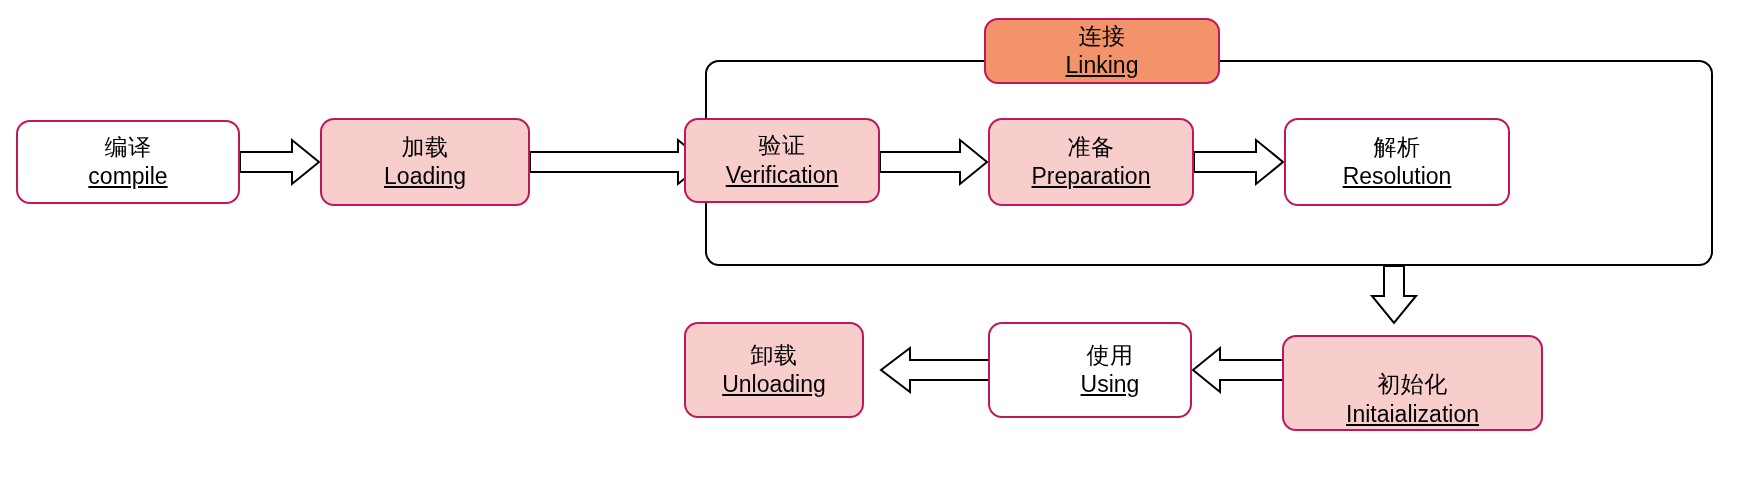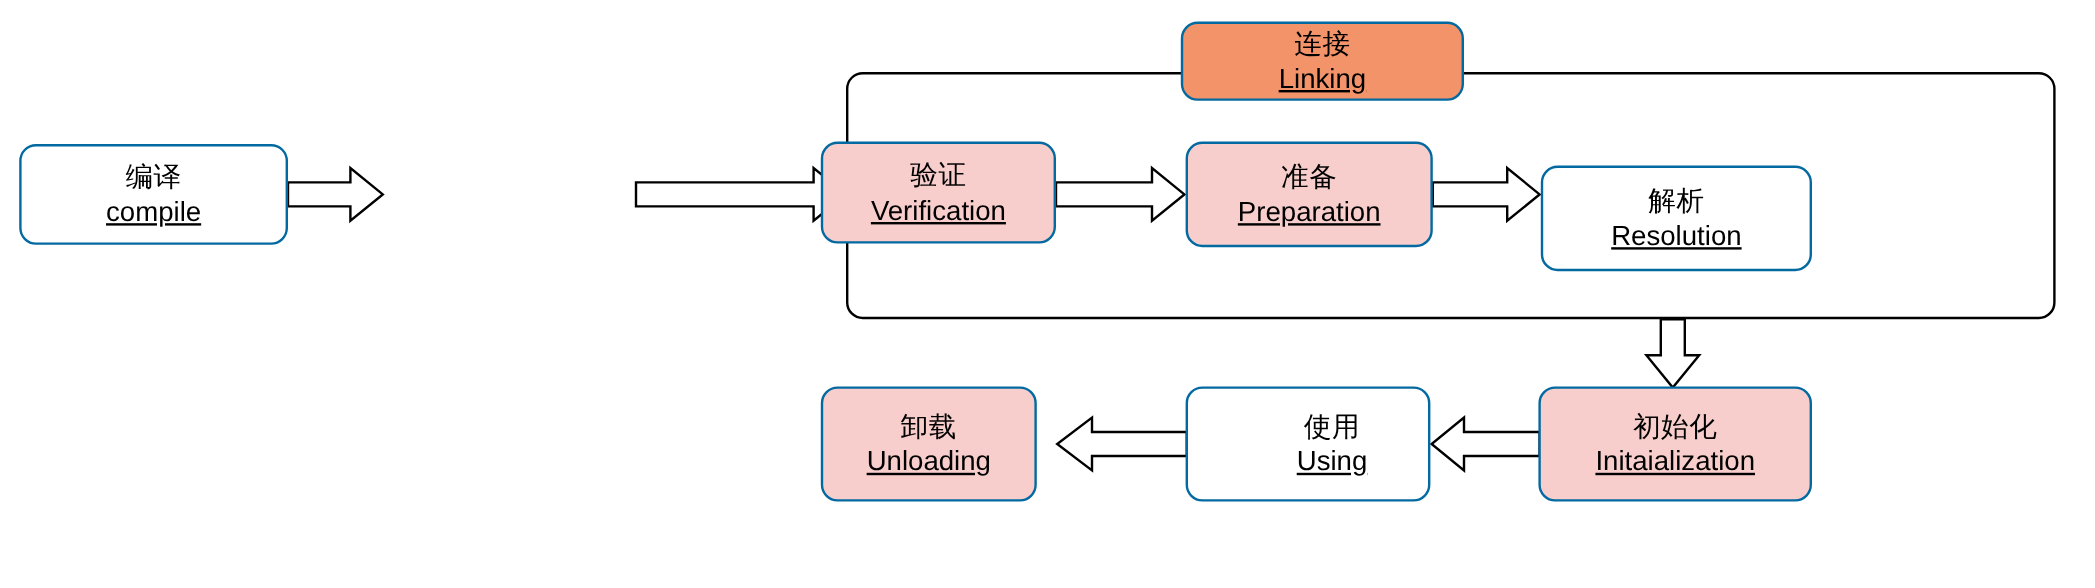--- a/index.html
+++ b/index.html
@@ -13,21 +13,21 @@
   #canvas {
     position: relative;
     width: 1746px;
     height: 490px;
     background: #ffffff;
     overflow: hidden;
   }
   .node {
     position: absolute;
     box-sizing: border-box;
-    border: 2px solid #0369a1;
+    border: 2px solid #be185d;
     border-radius: 14px;
     display: flex;
     flex-direction: column;
     align-items: center;
     justify-content: center;
     text-align: center;
     color: #000000;
     line-height: 1.28;
     z-index: 3;
   }
@@ -70,42 +70,46 @@
 
 <div id="canvas">
 
   <div class="group-box" style="left:705px; top:60px; width:1008px; height:206px;"></div>
 
   <div class="node fill-white" style="left:16px; top:120px; width:224px; height:84px;align-items:center;">
     <span class="cn">编译</span>
     <span class="en">compile</span>
   </div>
 
+  <div class="node fill-pink" style="left:320px; top:118px; width:210px; height:88px;">
+    <span class="cn">加载</span>
+    <span class="en">Loading</span>
+  </div>
 
   <div class="node fill-pink" style="left:684px; top:118px; width:196px; height:85px;">
     <span class="cn">验证</span>
     <span class="en">Verification</span>
   </div>
 
   <div class="node fill-pink" style="left:988px; top:118px; width:206px; height:88px;">
     <span class="cn">准备</span>
     <span class="en">Preparation</span>
   </div>
 
-  <div class="node fill-white" style="left:1284px; top:118px; width:226px; height:88px;margin-top:20px;">
+  <div class="node fill-white" style="left:1284px; top:118px; width:226px; height:88px;">
     <span class="cn">解析</span>
     <span class="en">Resolution</span>
   </div>
 
   <div class="node fill-orange" style="left:984px; top:18px; width:236px; height:66px; z-index:4;">
     <span class="cn">连接</span>
     <span class="en">Linking</span>
   </div>
 
-  <div class="node fill-pink" style="left:1282px; top:322px; width:228px; height:96px;">
+  <div class="node fill-pink" style="left:1282px; top:335px; width:261px; height:96px;justify-content:flex-end;">
     <span class="cn">初始化</span>
     <span class="en">Initaialization</span>
   </div>
 
   <div class="node fill-white" style="left:988px; top:322px; width:204px; height:96px;padding-left:40px;">
     <span class="cn">使用</span>
     <span class="en">Using</span>
   </div>
 
   <div class="node fill-pink" style="left:684px; top:322px; width:180px; height:96px;">

